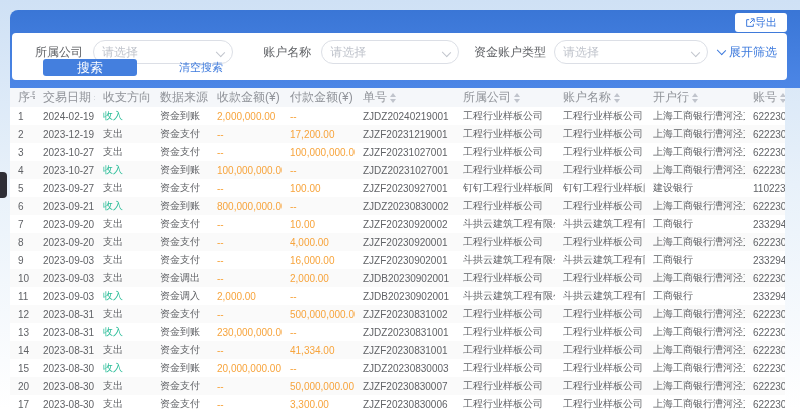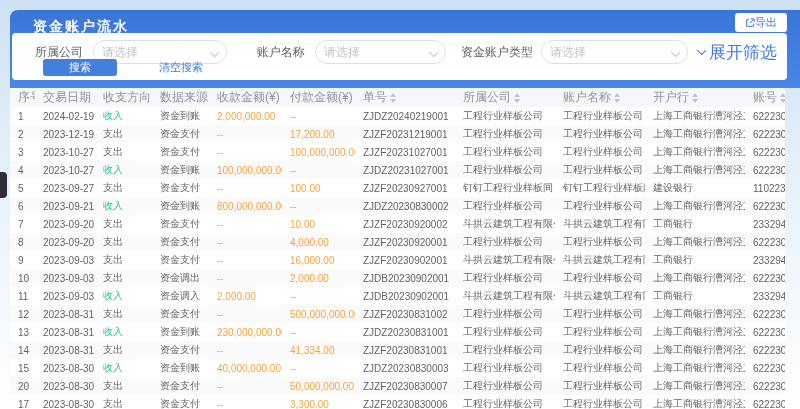--- a/index.html
+++ b/index.html
@@ -26,29 +26,29 @@
   .f-label { font-size:12px; color:#606266; white-space:nowrap; }
   .f-select { position:relative; height:24px; border:1px solid #dcdfe6;
     border-radius:12px; background:#fff; display:flex; align-items:center; }
   .f-select input { border:none; outline:none; width:100%; height:100%;
     font-size:12px; padding:0 20px 0 8px; background:transparent;
     font-family:inherit; }
   .f-select input::placeholder { color:#c0c4cc; }
   .chev { position:absolute; right:8px; top:8px; width:7px; height:7px;
     border-right:1.2px solid #c0c4cc; border-bottom:1.2px solid #c0c4cc;
     transform:rotate(45deg) scaleY(.9); }
-  .expand-link { margin-left:10px; color:#3d7add; font-size:17px;
+  .expand-link { margin-left:10px; color:#3d7add; font-size:12px;
     display:flex; align-items:center; gap:4px; cursor:pointer; white-space:nowrap; }
   .expand-link .chev2 { width:7px; height:7px; border-right:1.6px solid #3d7add;
     border-bottom:1.6px solid #3d7add; transform:rotate(45deg) scaleY(.9);
     margin-top:-3px; }
   .btn-row { position:absolute; left:12px; top:59px; display:flex;
     align-items:center; }
-  .search-btn { width:74px; height:17px; background:#447fde; color:#fff;
-    border:none; border-radius:3px; font-size:11px; margin-left:31px;
+  .search-btn { width:94px; height:17px; background:#447fde; color:#fff;
+    border:none; border-radius:3px; font-size:13px; margin-left:31px;
     cursor:pointer; font-family:inherit; }
   .clear-btn { background:none; border:none; color:#3d7add; font-size:11px;
     margin-left:42px; cursor:pointer; font-family:Liberation Serif, serif; }
 
   
   .table-card { position:absolute; left:10px; top:88px; width:775px; height:321px;
     background:#ffffff; overflow:hidden; }
   table { border-collapse:collapse; table-layout:fixed; width:787px; }
   thead th { height:19px; background:#f5f7fa; color:#909399; font-size:12px;
     font-weight:normal; text-align:left; padding:0 0 0 8px; white-space:nowrap;
@@ -65,21 +65,20 @@
   .sort .dn { border-top:4px solid #c0c4cc; }
 
   
   .side-handle { position:absolute; left:0; top:172px; width:7px; height:26px;
     background:#2e2e36; border-radius:0 4px 4px 0; cursor:pointer; }
 </style>
 </head>
 <body>
 
 <div class="blue-panel">
-  <div class="page-title">资金账户流水</div>
   <button class="export-btn">
     <svg class="export-icon" viewBox="0 0 12 12" fill="none">
       <path d="M5 2H2v8h8V7" stroke="#3d7add" stroke-width="1.2"></path>
       <path d="M7 1h4v4M10.5 1.5 6 6" stroke="#3d7add" stroke-width="1.2"></path>
     </svg>
     <span>导出</span>
   </button>
 </div>
 
 <div class="filter-card">
@@ -322,21 +321,21 @@
           <td>工程行业样板公司</td>
           <td>工程行业样板公司</td>
           <td>上海工商银行漕河泾支行</td>
           <td>622230111</td>
         </tr>
         <tr>
           <td>15</td>
           <td>2023-08-30</td>
           <td class="dir-in">收入</td>
           <td>资金到账</td>
-          <td class="amt">40,000,000.00</td>
+          <td class="amt">20,000,000.00</td>
           <td class="amt">--</td>
           <td>ZJDZ20230830003</td>
           <td>工程行业样板公司</td>
           <td>工程行业样板公司</td>
           <td>上海工商银行漕河泾支行</td>
           <td>622230111</td>
         </tr>
         <tr>
           <td>20</td>
           <td>2023-08-30</td>

